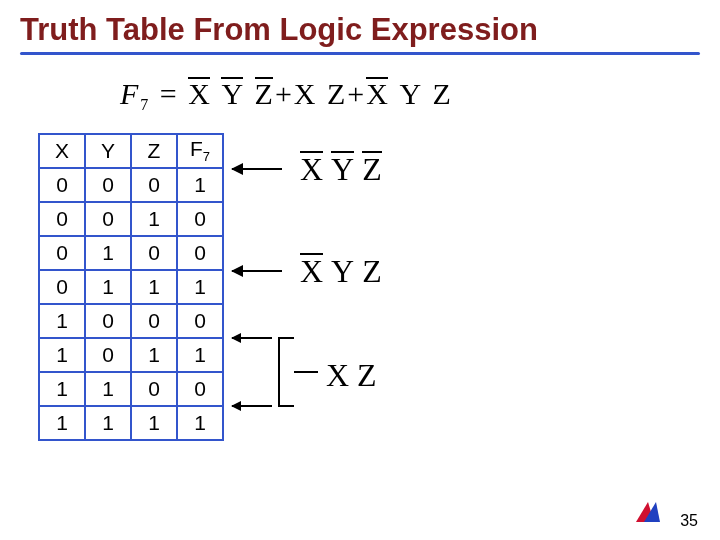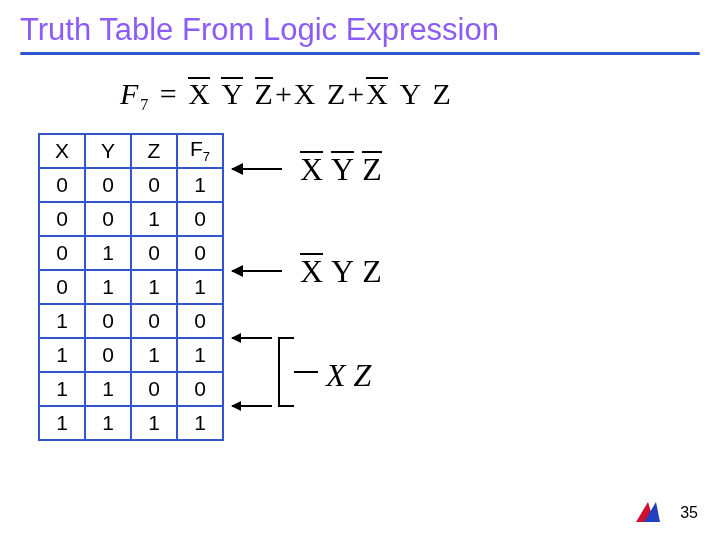--- a/index.html
+++ b/index.html
@@ -5,23 +5,23 @@
   * { box-sizing: border-box; margin: 0; padding: 0; }
   body {
     width: 720px;
     height: 540px;
     background: #fff;
     font-family: Arial, Helvetica, sans-serif;
     position: relative;
     overflow: hidden;
   }
   .title {
-    color: #8b5cf6;
+    color: #7f1d1d;
     font-size: 31px;
-    font-weight: normal;
+    font-weight: bold;
     padding: 12px 0 4px 20px;
   }
   .hr-wrap {
     padding: 0 20px 0 20px;
   }
   .rule {
     height: 3px;
     background: #3355cc;
     border-radius: 2px;
   }
@@ -120,21 +120,21 @@
   .logo {
     position: absolute;
     right: 58px;
     bottom: 16px;
     width: 28px;
     height: 24px;
   }
   .pagenum {
     position: absolute;
     right: 22px;
-    bottom: 18px;
+    bottom: 10px;
     font-size: 16px;
     margin-left: 12px;
   }
 </style>
 </head>
 <body>
 
 <div class="title">Truth Table From Logic Expression</div>
 <div class="hr-wrap">
     <div class="rule"></div>
@@ -219,21 +219,21 @@
 
   <div class="arrow-h" style="left:232px; top:159px; width:50px;"></div>
   <div class="anno" style="left:300px; top:142px;">
     <span class="ov">X</span>&nbsp;<span>Y</span>&nbsp;<span>Z</span>
   </div>
 
   <div class="bracket" style="left:278px; top:226px; height:70px;"></div>
   <div class="bracket-arrow" style="left:232px; top:226px;"></div>
   <div class="bracket-arrow" style="left:232px; top:294px;"></div>
   <div style="position:absolute; left:294px; top:260px; width:24px; height:2px; background:#000;"></div>
-  <div class="anno" style="left:326px; top:246px;font-style:italic;">
+  <div class="anno" style="left:326px; top:246px;">
     <span>X</span>&nbsp;<span>Z</span>
   </div>
 </div>
 
 <svg class="logo" viewBox="0 0 28 24">
   <polygon points="2,22 14,2 20,22" fill="#d01030"></polygon>
   <polygon points="10,22 22,2 26,22" fill="#2040c0"></polygon>
 </svg>
 <div class="pagenum">35</div>
 

